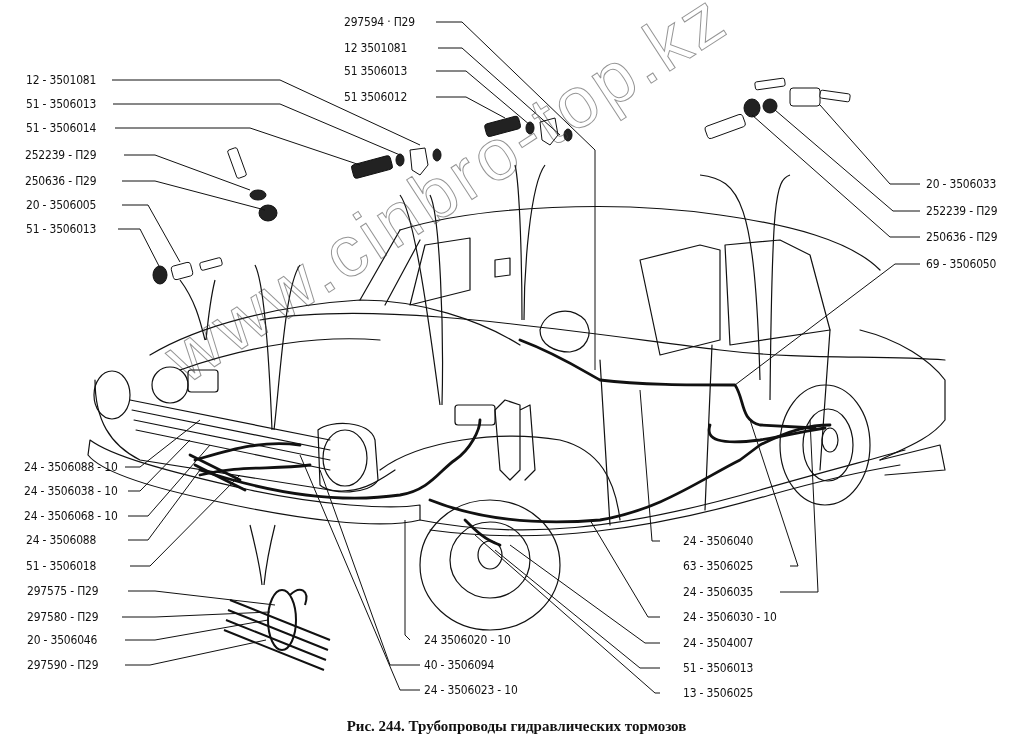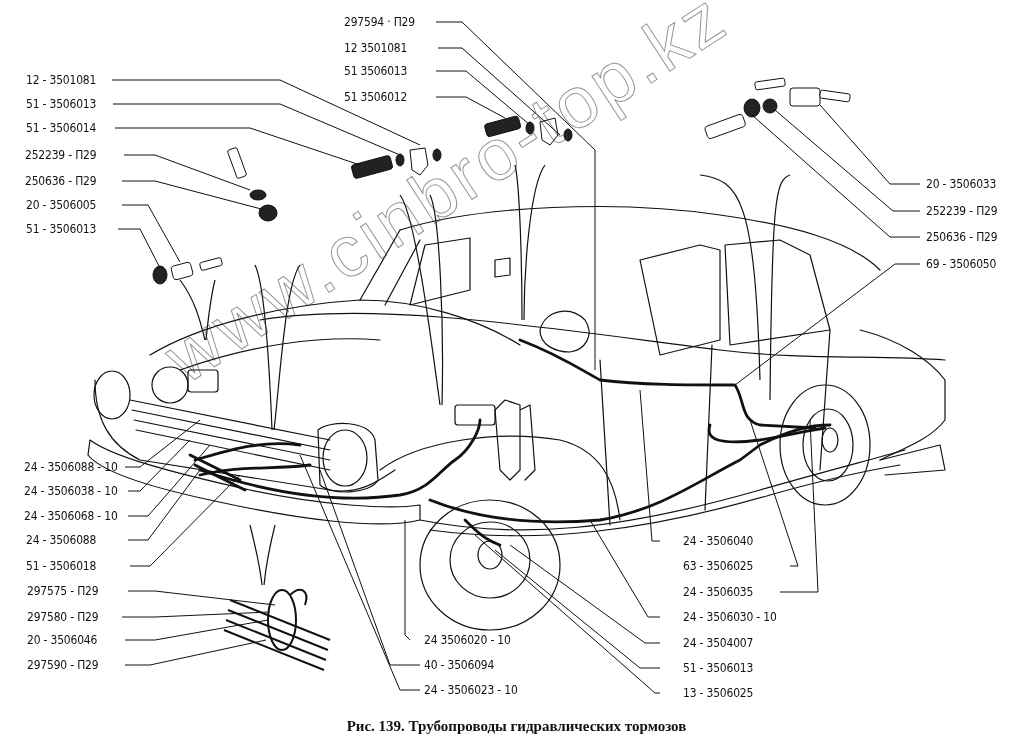--- a/index.html
+++ b/index.html
@@ -192,14 +192,14 @@
   <div class="lbl" style="left:424px;top:682px">24 - 3506023 - 10</div>
 
   <div class="lbl" style="left:683px;top:533px">24 - 3506040</div>
   <div class="lbl" style="left:683px;top:558px">63 - 3506025</div>
   <div class="lbl" style="left:683px;top:584px">24 - 3506035</div>
   <div class="lbl" style="left:683px;top:609px">24 - 3506030 - 10</div>
   <div class="lbl" style="left:683px;top:635px">24 - 3504007</div>
   <div class="lbl" style="left:683px;top:660px">51 - 3506013</div>
   <div class="lbl" style="left:683px;top:685px">13 - 3506025</div>
 
-  <div class="caption">Рис. 139. Трубопроводы гидравлических тормозов</div>
+  <div class="caption">Рис. 244. Трубопроводы гидравлических тормозов</div>
 </div>
 
 </body></html>

